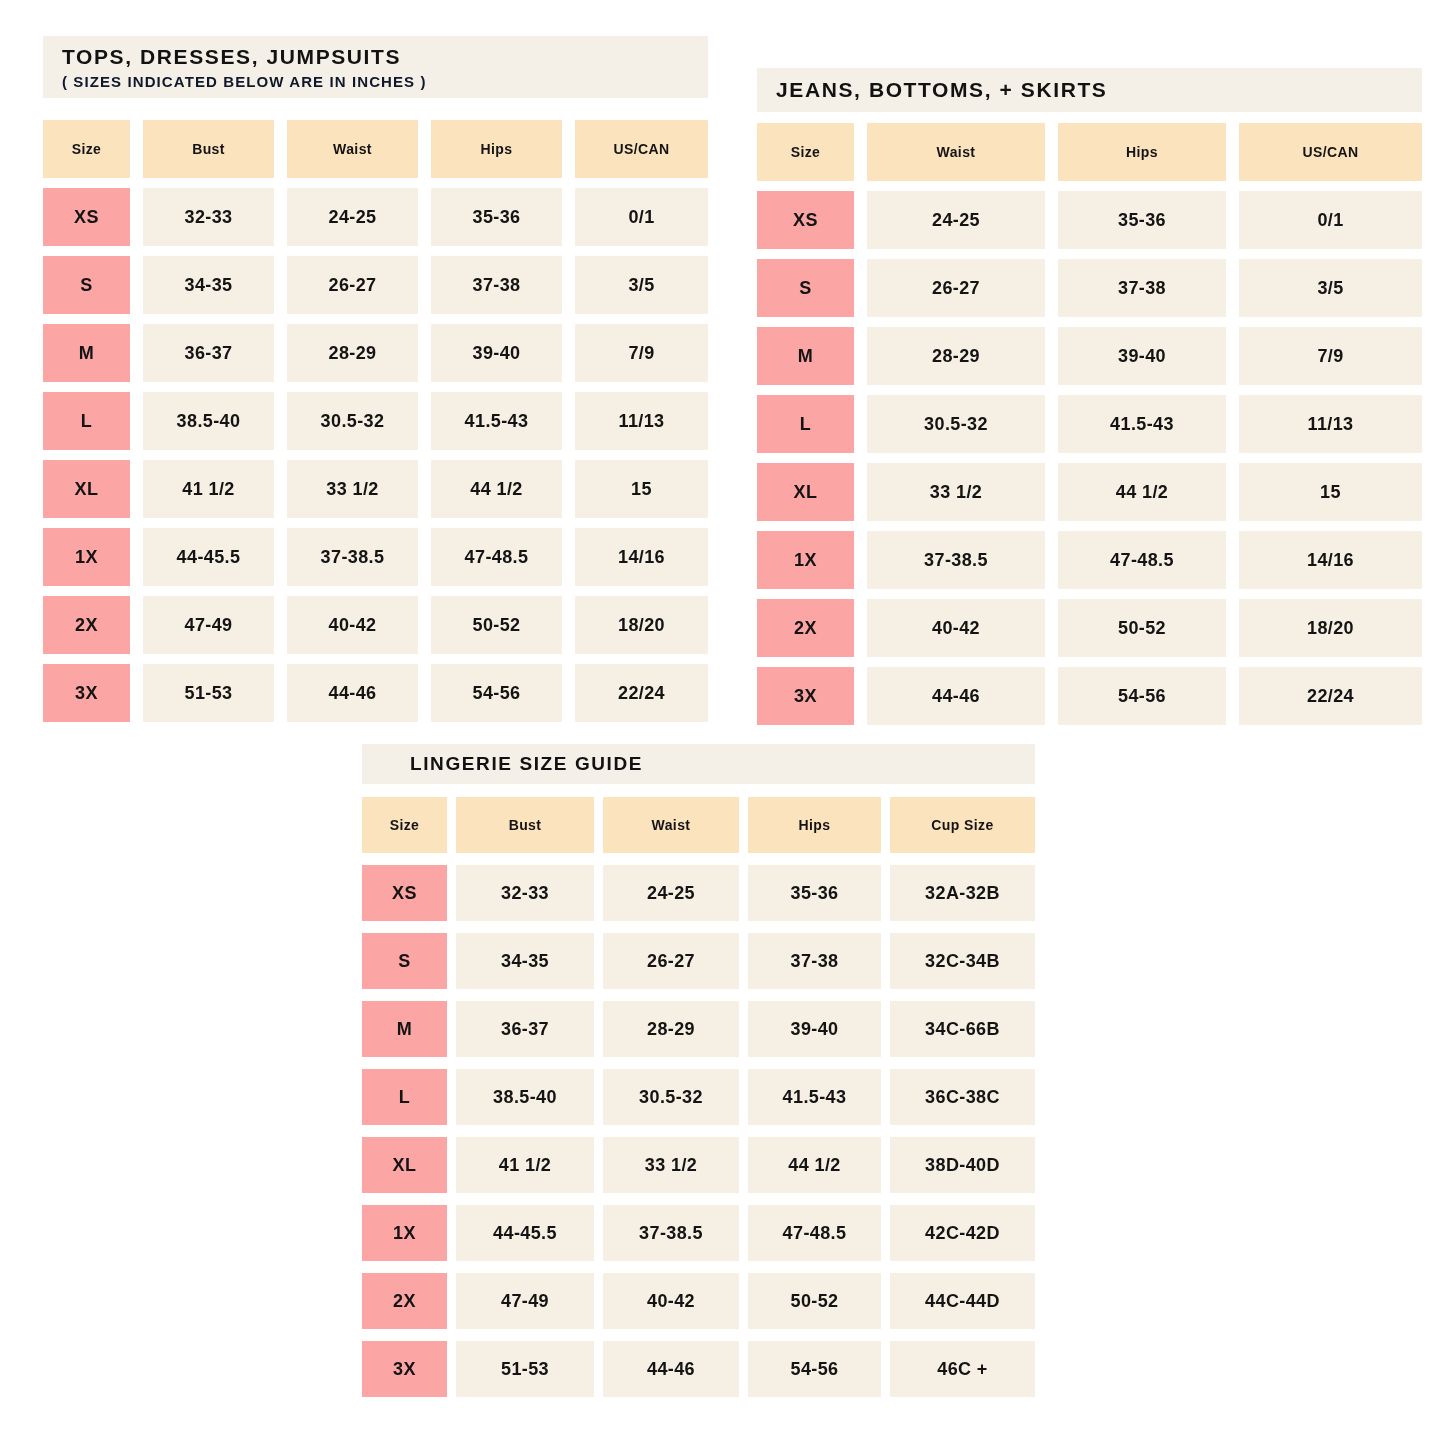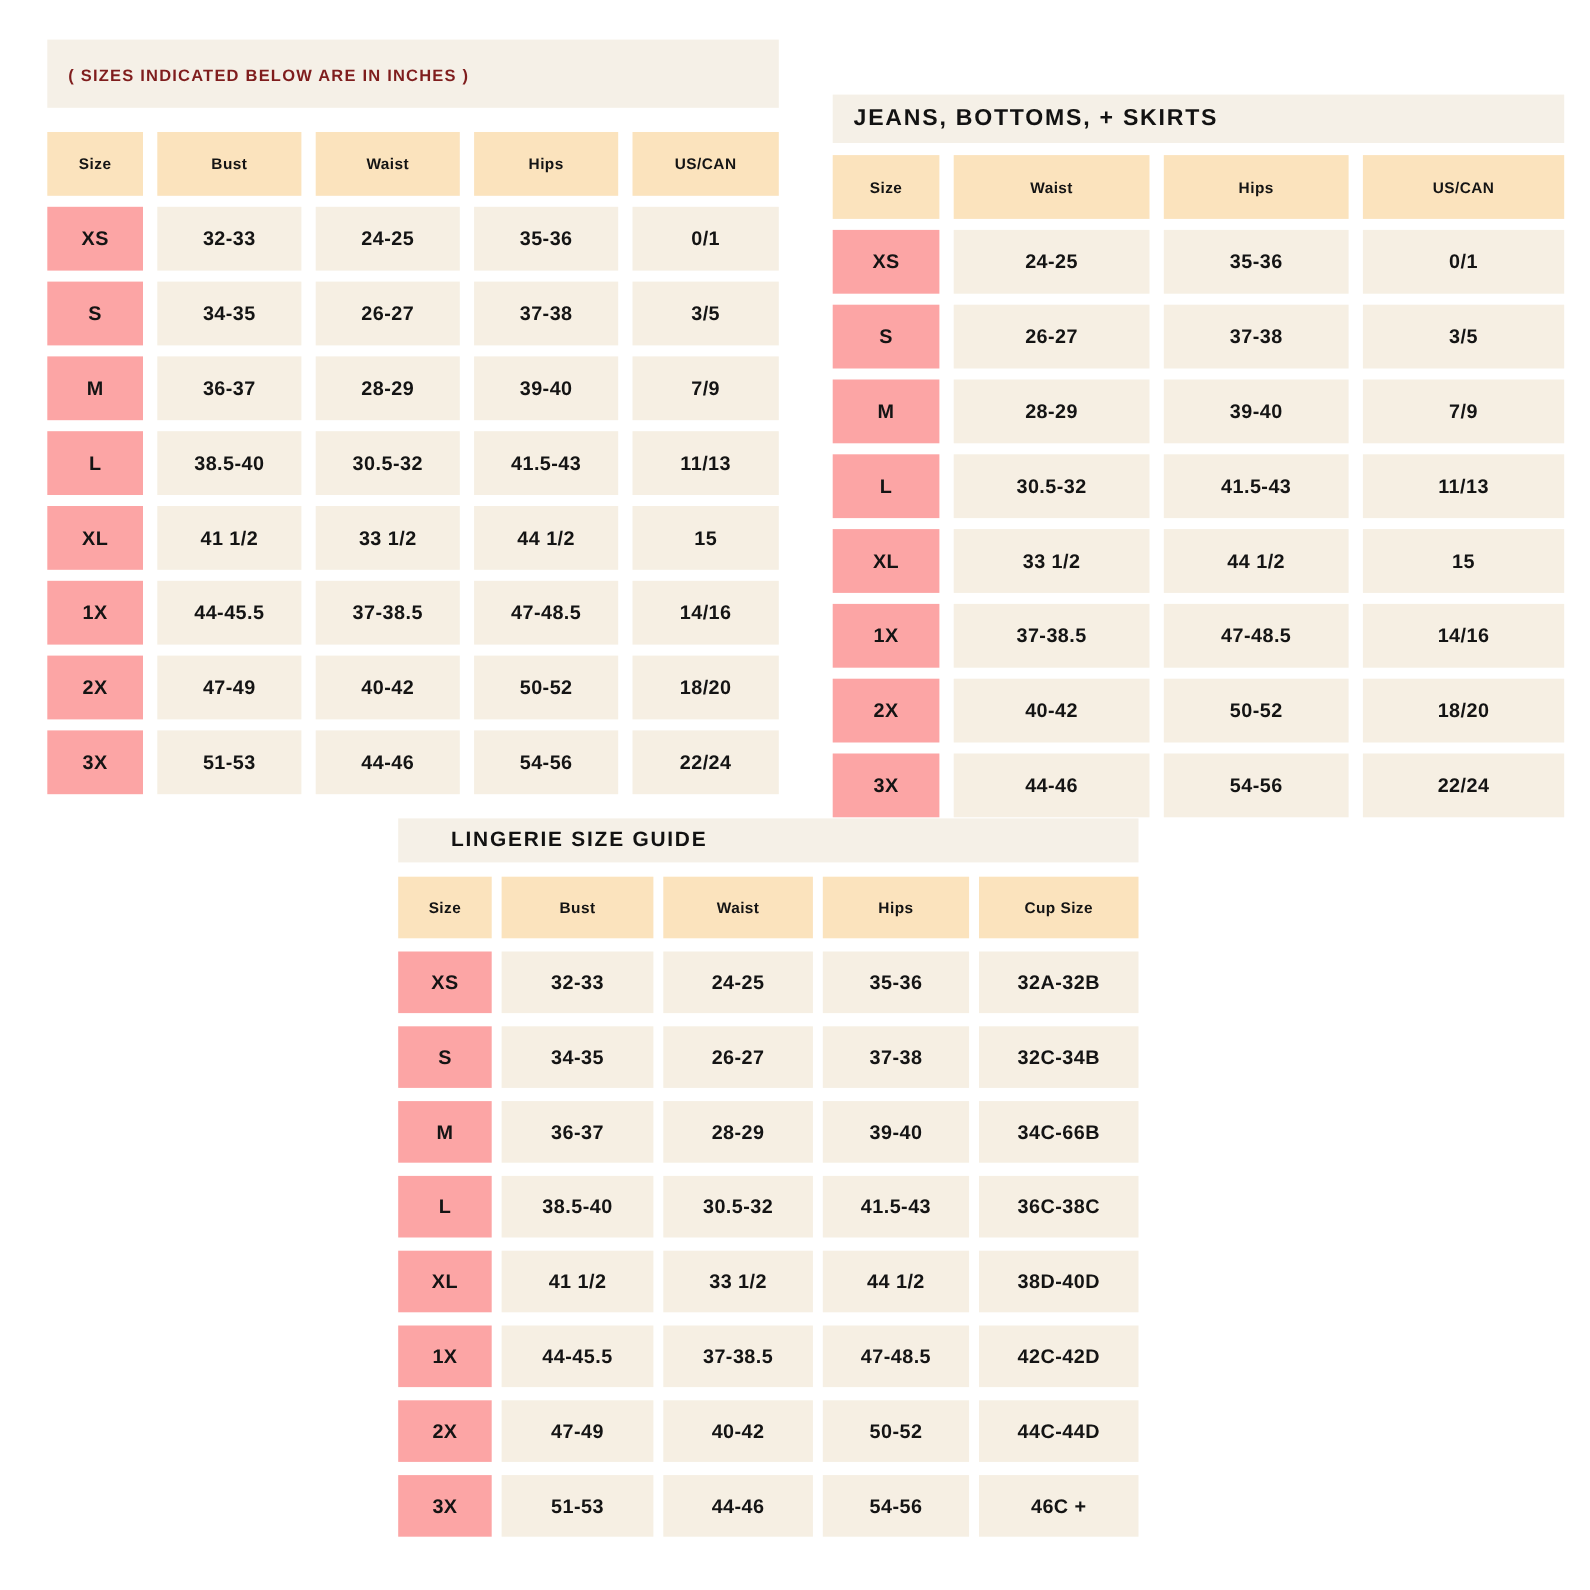--- a/index.html
+++ b/index.html
@@ -27,21 +27,21 @@
     font-weight: 700;
     letter-spacing: 1.6px;
     color: #121212;
     white-space: nowrap;
   }
   .subtitle {
     font-size: 15px;
     font-weight: 700;
     letter-spacing: 1.1px;
     margin-top: 4px;
-    color: #7f1d1d;
+    color: #0f172a;
     white-space: nowrap;
   }
 
   .grid {
     display: grid;
     row-gap: 10px;
     column-gap: 13px;
   }
   #t-tops .grid     { grid-template-columns: 87px 131px 131px 131px 133px; grid-auto-rows: 58px; margin-top: 22px; }
   #t-jeans .grid    { grid-template-columns: 97px 178px 168px 183px;       grid-auto-rows: 58px; margin-top: 11px; }
@@ -57,32 +57,33 @@
     letter-spacing: 0.4px;
     color: #141414;
   }
   .cell.header { background: #fbe3bd; font-size: 14px; }
   .cell.sizecol { background: #fca5a5; }
   .cell.data   { background: #f6efe3; }
 
   #t-tops     { left: 43px;  top: 36px;  width: 665px; }
   #t-tops .title-bar { width: 665px; height: 62px; }
   #t-jeans    { left: 757px; top: 68px;  width: 665px; }
-  #t-jeans .title-bar { width: 665px; height: 44px; margin-top: 18px; }
+  #t-jeans .title-bar { width: 665px; height: 44px; }
   #t-lingerie { left: 362px; top: 744px; width: 673px; }
   #t-lingerie .title-bar { width: 673px; height: 40px; padding-left: 48px; }
   #t-lingerie .title { font-size: 19px; }
 </style>
 </head>
 <body>
 
 <div class="canvas">
 
   <section class="table-block" id="t-tops">
     <div class="title-bar">
+      <div class="title">TOPS, DRESSES, JUMPSUITS</div>
       <div class="subtitle">( SIZES INDICATED BELOW ARE IN INCHES )</div>
     </div>
     <div class="grid">
         <div class="cell header">Size</div>
         <div class="cell header">Bust</div>
         <div class="cell header">Waist</div>
         <div class="cell header">Hips</div>
         <div class="cell header">US/CAN</div>
         <div class="cell sizecol">XS</div>
         <div class="cell data">32-33</div>

